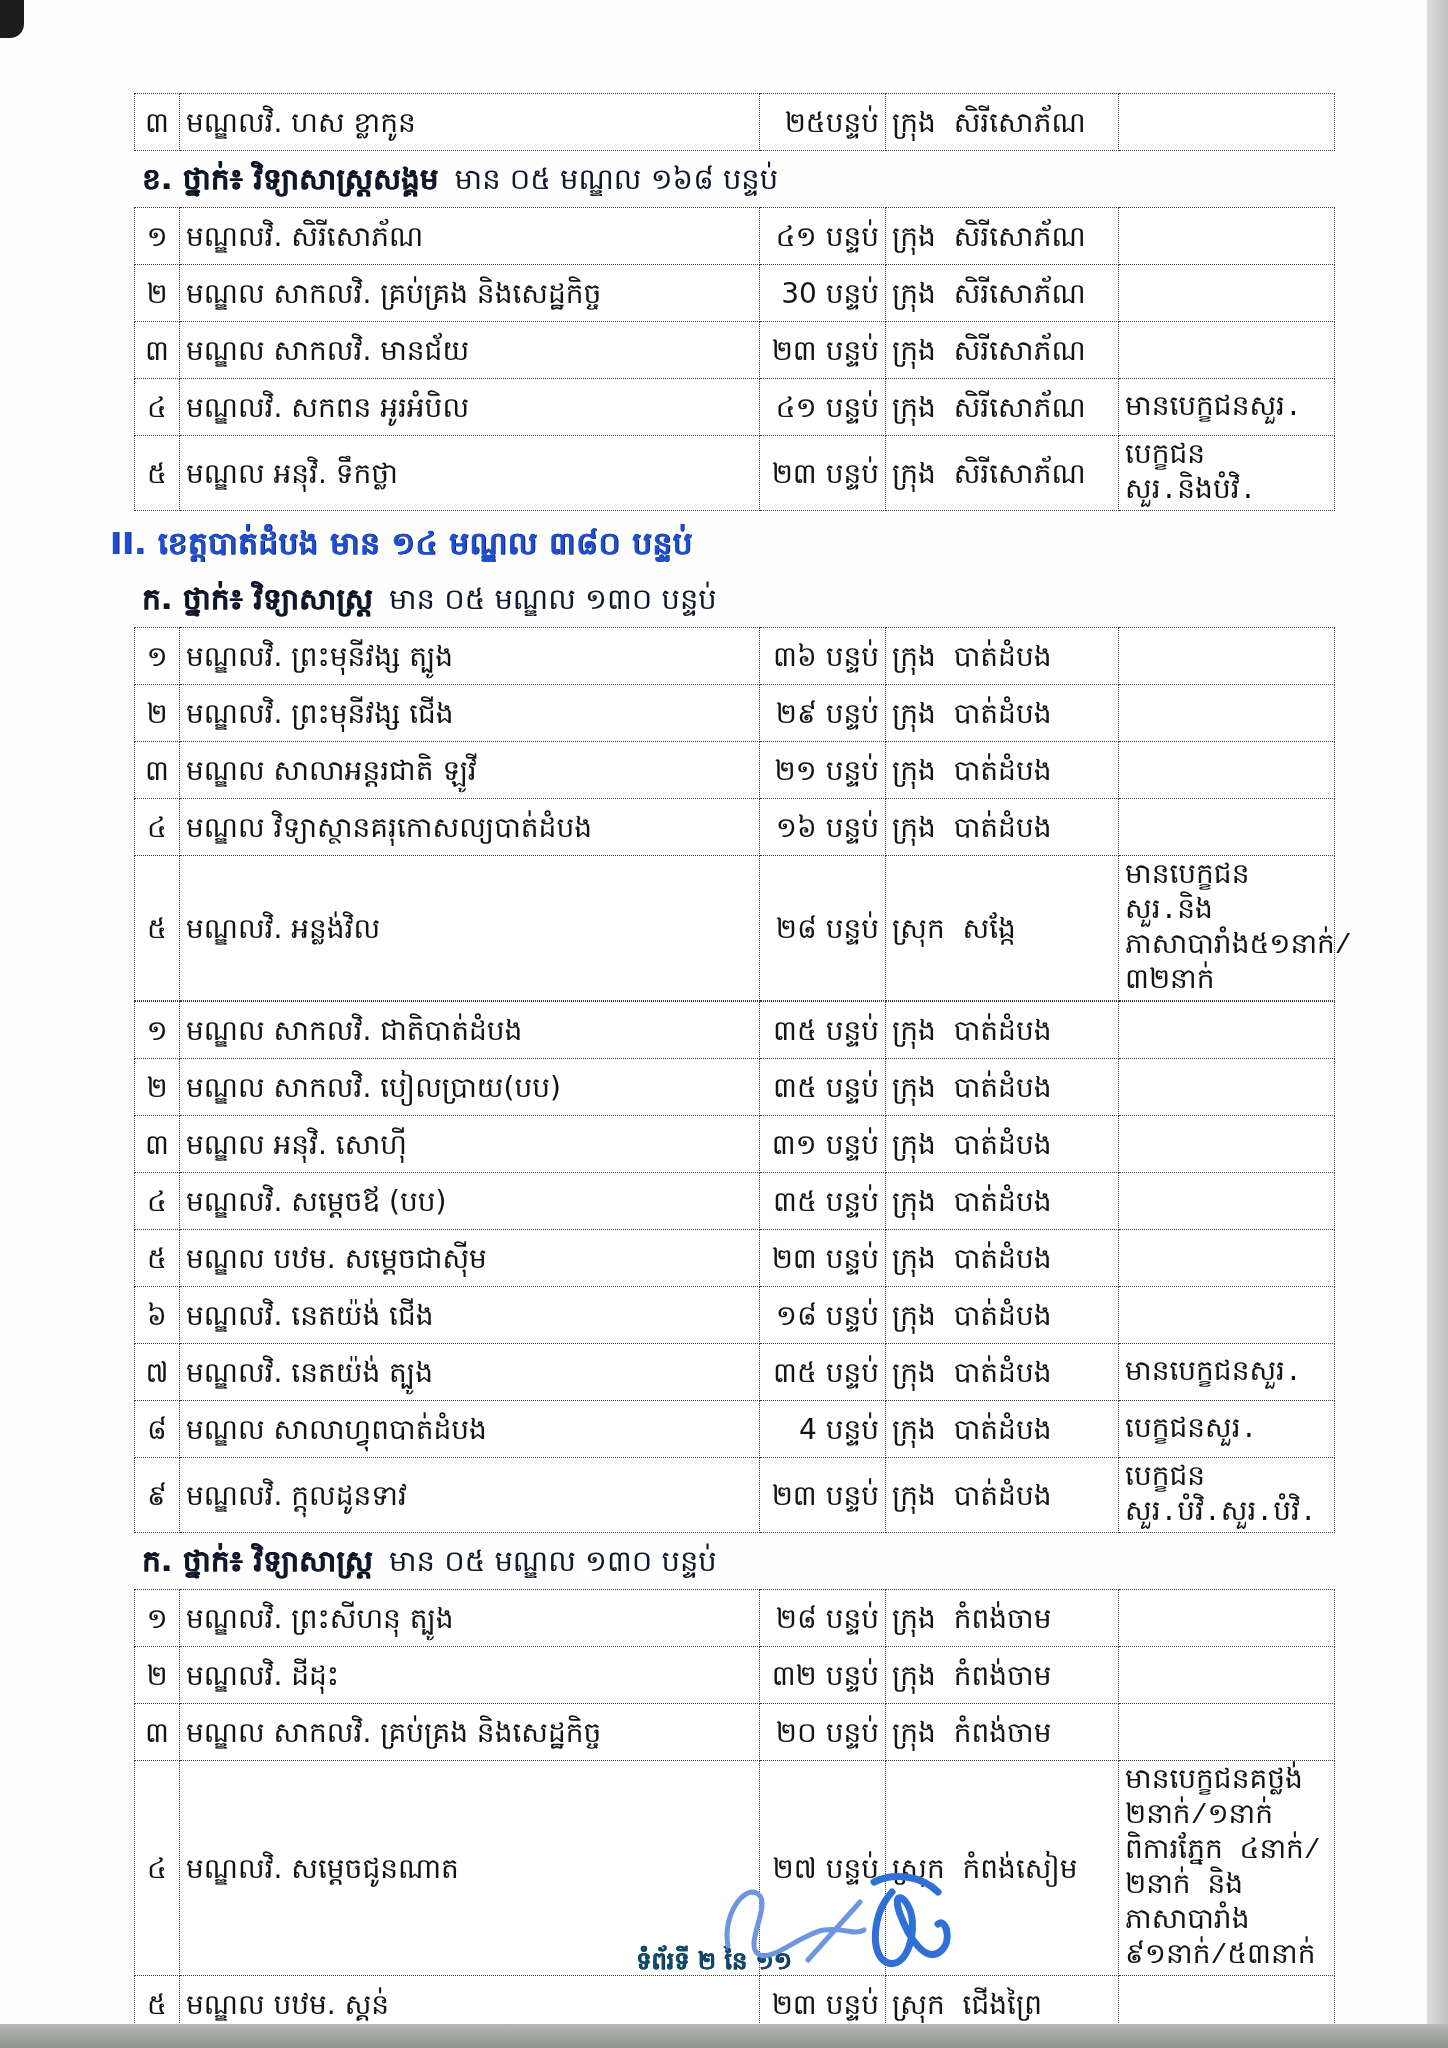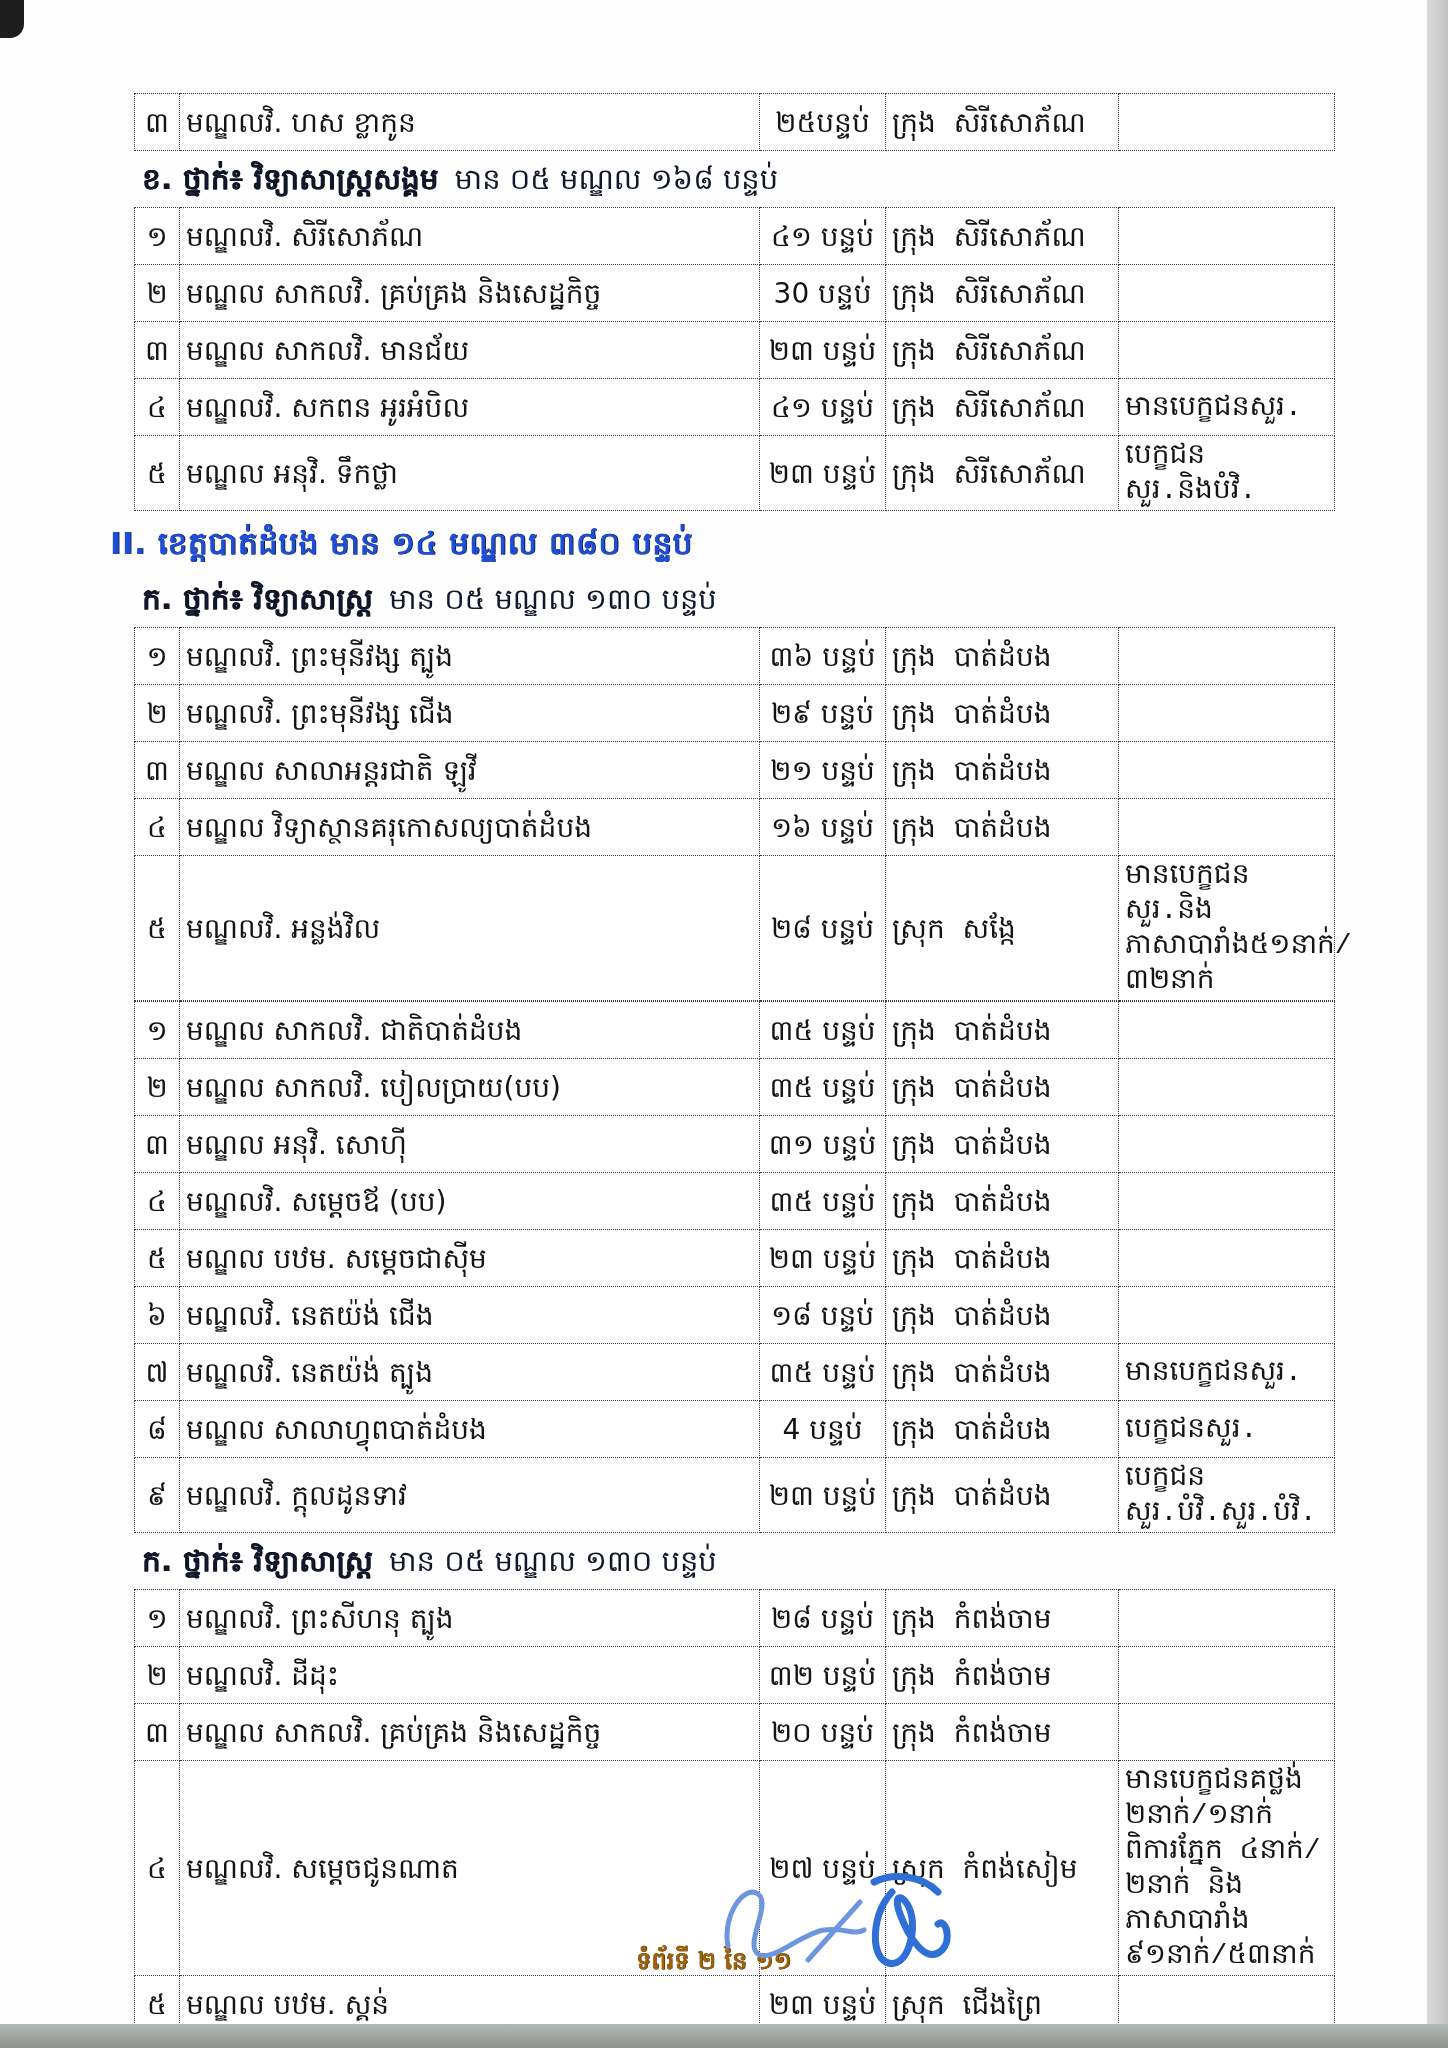--- a/index.html
+++ b/index.html
@@ -8,33 +8,33 @@
     font-family:"DejaVu Sans",sans-serif;color:#161616;overflow:hidden;
   }
   #doc{position:absolute;left:134px;top:93px;width:1200px;}
   table.grid{border-collapse:collapse;table-layout:fixed;width:1200px;background:#fff;}
   table.grid td{
     border:1.5px dotted #3a3a3a;height:52px;vertical-align:middle;
     font-size:28px;line-height:1.25;padding:2px 6px;color:#141414;
   }
   td.no{text-align:center;padding:2px 2px;}
   td.name{padding-left:10px;}
-  td.rooms{text-align:center;padding-right:9px;white-space:nowrap;}
+  td.rooms{text-align:right;padding-right:9px;white-space:nowrap;}
   td.location{padding-left:12px;white-space:pre-wrap;}
   td.note{font-size:16.5px;line-height:1.45;padding:3px 6px;vertical-align:middle;font-family:Liberation Mono, monospace;}
   .sec{
     margin:8px 0 8px -24px;font-size:31px;line-height:48px;font-weight:700;
     color:#1d4ed8;letter-spacing:.5px;text-shadow:.7px 0 0 #0d0d0d;
   }
   .sub{margin:4px 0 4px 8px;font-size:29px;line-height:48px;color:#0f172a;}
   .sub .b{font-weight:700;text-shadow:.6px 0 0 #101010;letter-spacing:.4px;}
   .sub .r{margin-left:16px;font-weight:400;}
   #footer-label{
     position:absolute;left:636px;top:1946px;font-size:24px;font-weight:700;
-    color:#a16207;text-shadow:.4px 0 0 #101010;
+    color:#0c4a6e;text-shadow:.4px 0 0 #101010;
   }
   #signature{position:absolute;left:714px;top:1862px;width:260px;height:130px;}
   #corner-mark{
     position:absolute;left:0;top:0;width:24px;height:38px;background:#1d1d1d;
     border-bottom-right-radius:14px;
   }
   #edge-right{
     position:absolute;right:0;top:0;width:21px;height:2048px;
     background:linear-gradient(90deg,#dcdcdc,#c2c2c2);
   }

